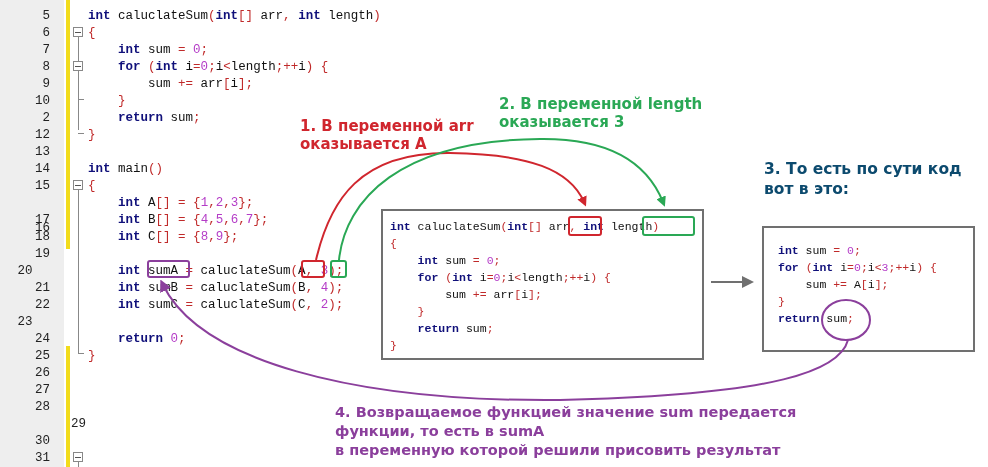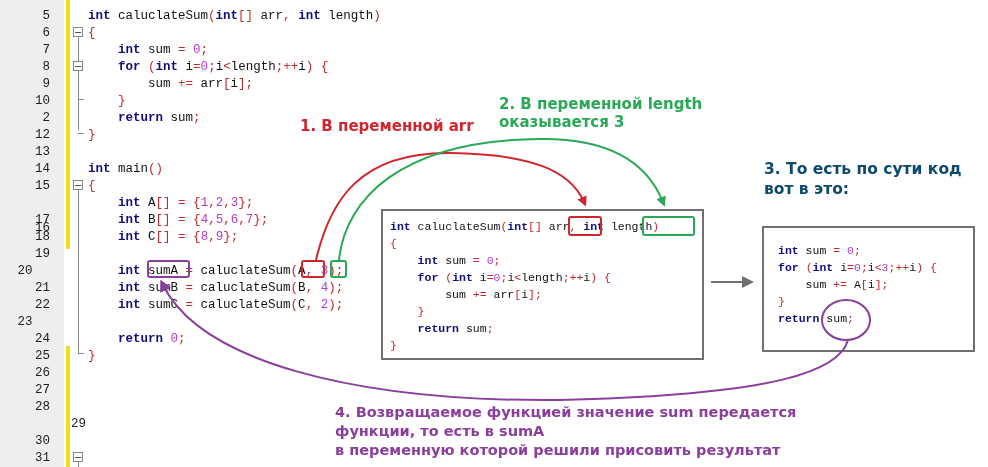--- a/index.html
+++ b/index.html
@@ -149,20 +149,21 @@
 <div id="box2">
     <div class="bcode" style="left: 778px; top: 242px;"><span class="kw">int</span><span> sum </span><span class="p">=</span><span> </span><span class="n">0</span><span class="p">;</span></div>
     <div class="bcode" style="left: 778px; top: 259px;"><span class="kw">for</span><span> </span><span class="p">(</span><span class="kw">int</span><span> i</span><span class="p">=</span><span class="n">0</span><span class="p">;</span><span>i</span><span class="p">&lt;</span><span class="n">3</span><span class="p">;++</span><span>i</span><span class="p">)</span><span> </span><span class="p">{</span></div>
     <div class="bcode" style="left: 778px; top: 276px;"><span>    sum </span><span class="p">+=</span><span> A</span><span class="p">[</span><span>i</span><span class="p">];</span></div>
     <div class="bcode" style="left: 778px; top: 293px;"><span class="p">}</span></div>
     <div class="bcode" style="left: 778px; top: 310px;"><span class="kw">return</span><span> sum</span><span class="p">;</span></div>
   </div>
 
 <div class="note" style="left:300px;top:117px;color:#d0262e;">
   <div>1. В переменной arr</div>
+  <div>оказывается А</div>
 </div>
 <div class="note" style="left:499px;top:95px;color:#2aa855;">
   <div>2. В переменной length</div>
   <div>оказывается 3</div>
 </div>
 <div class="note" style="left:764px;top:159px;color:#0c4a6e;font-size:15.5px;line-height:20px;">
   <div>3. То есть по сути код</div>
   <div>вот в это:</div>
 </div>
 <div class="note" style="left:335px;top:403px;color:#8b3f9c;font-size:14.5px;line-height:19px;">

